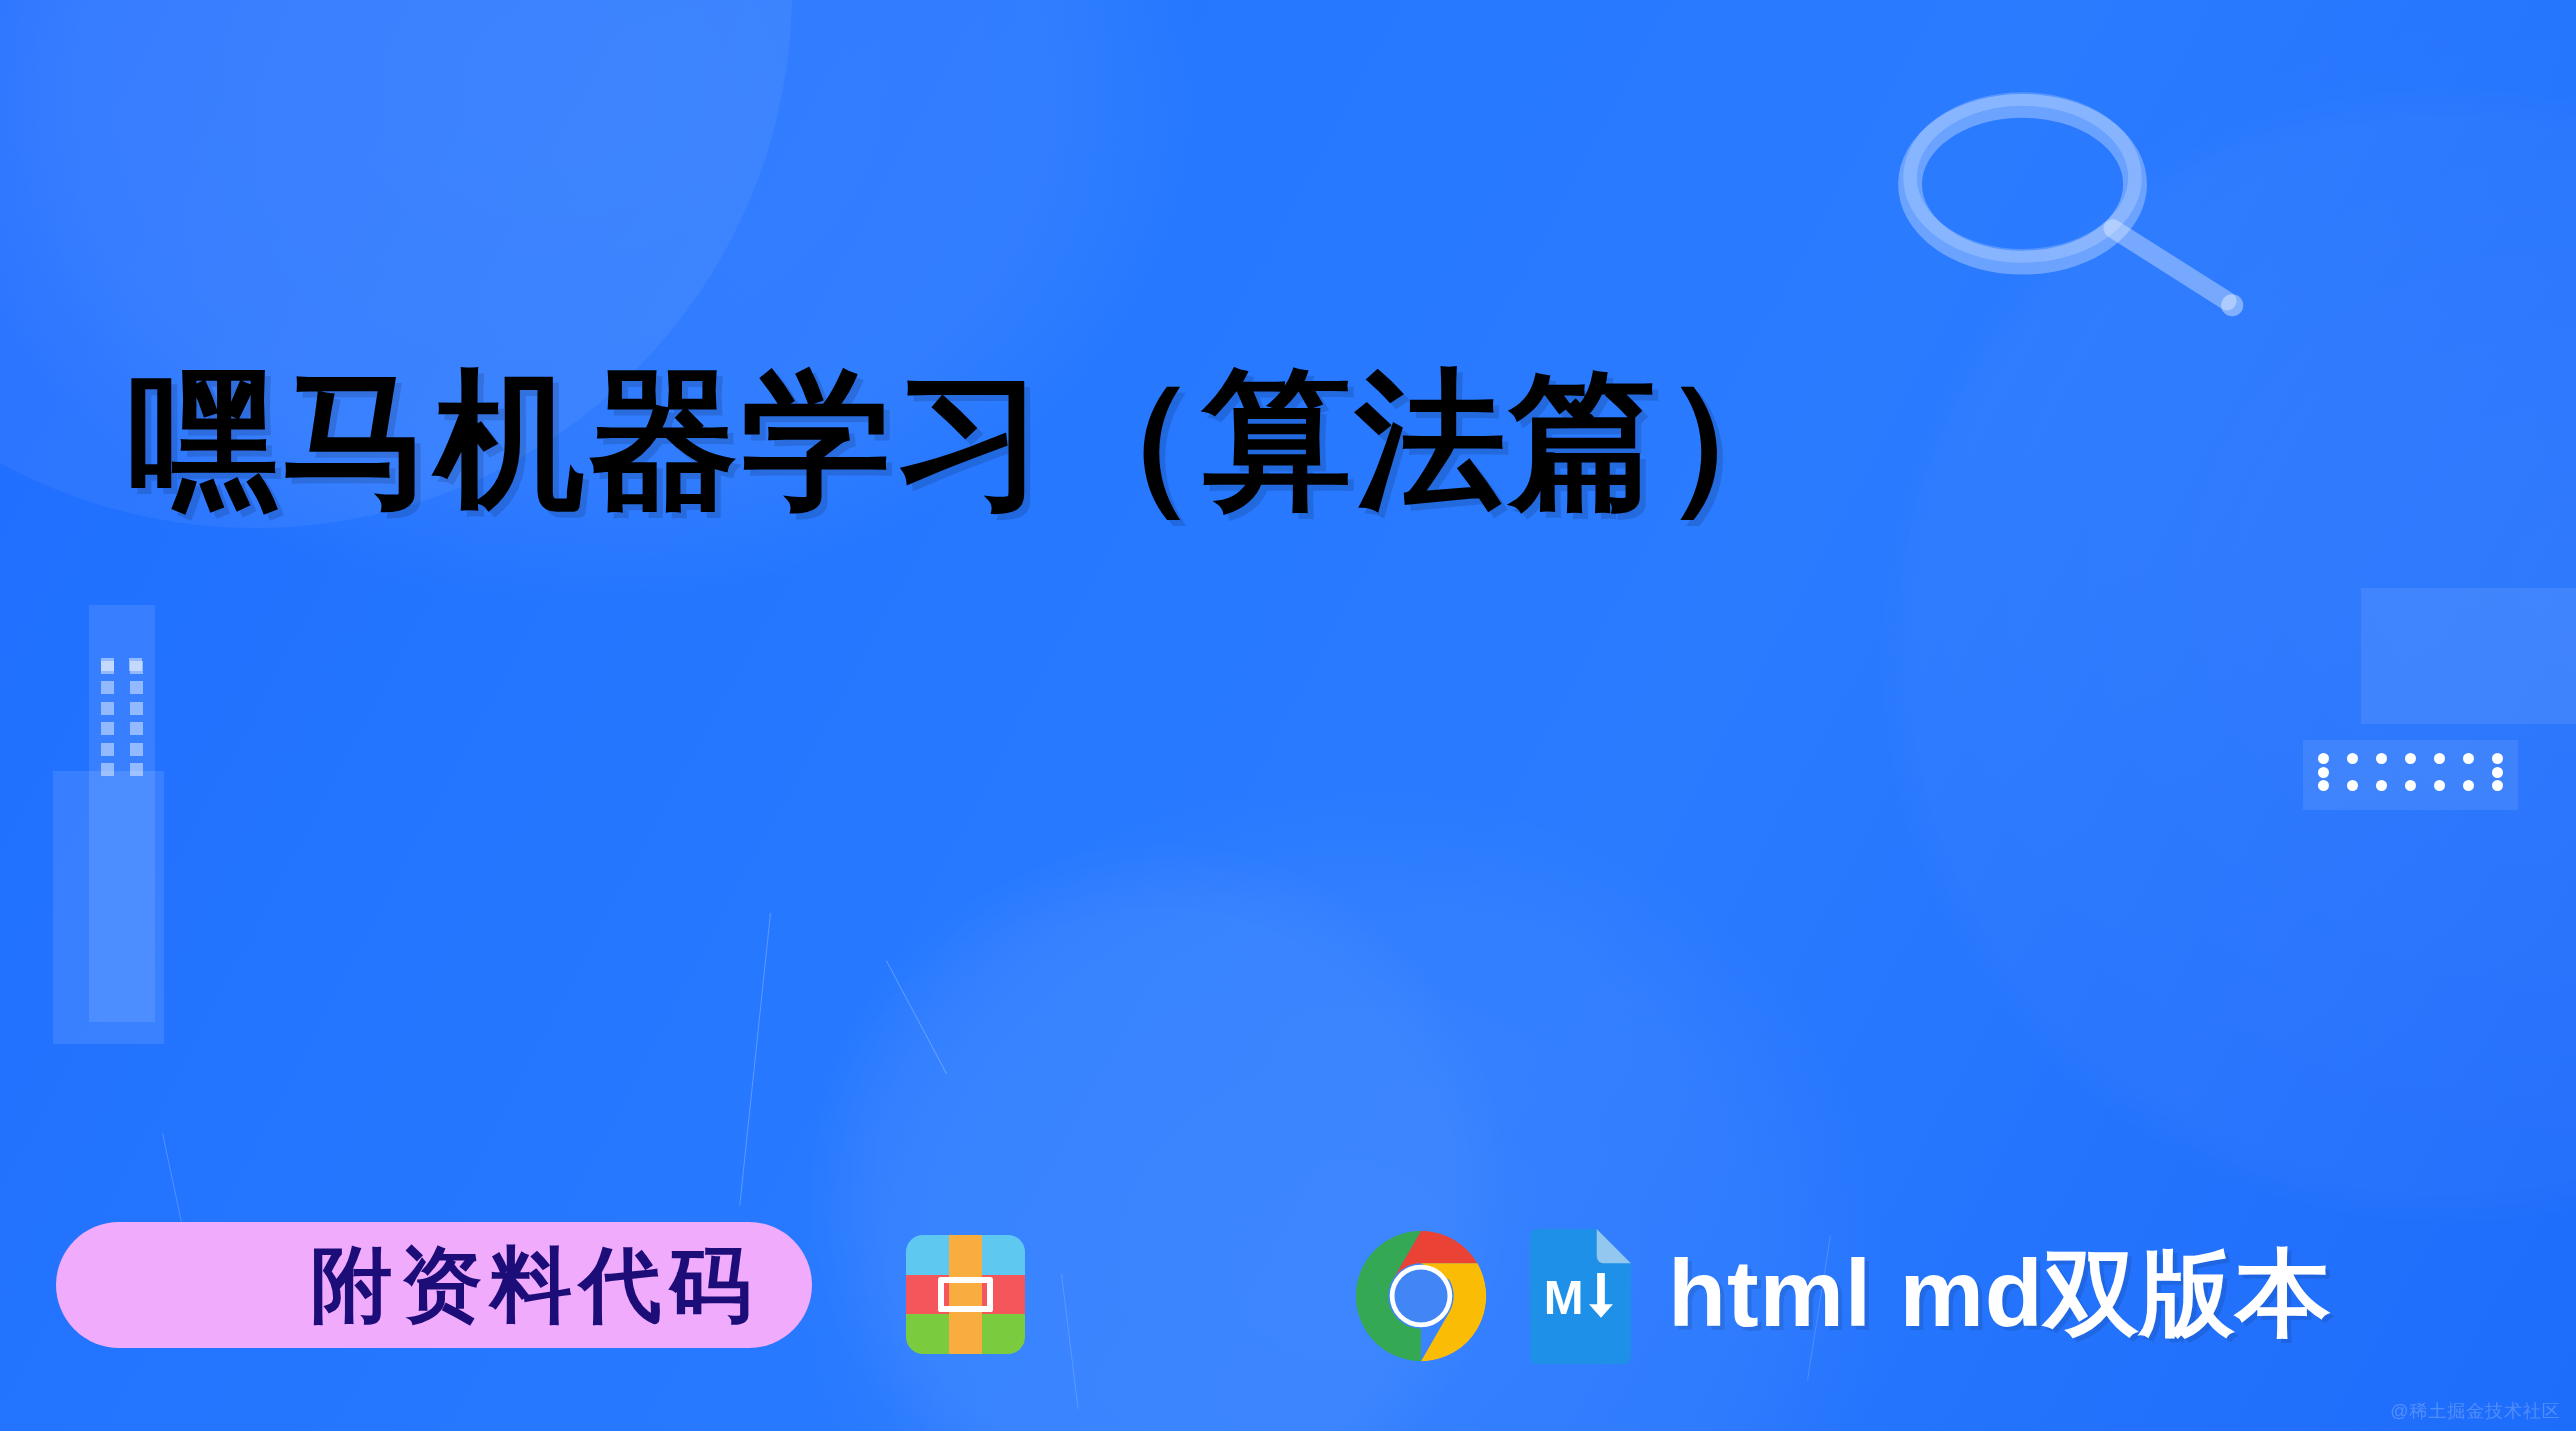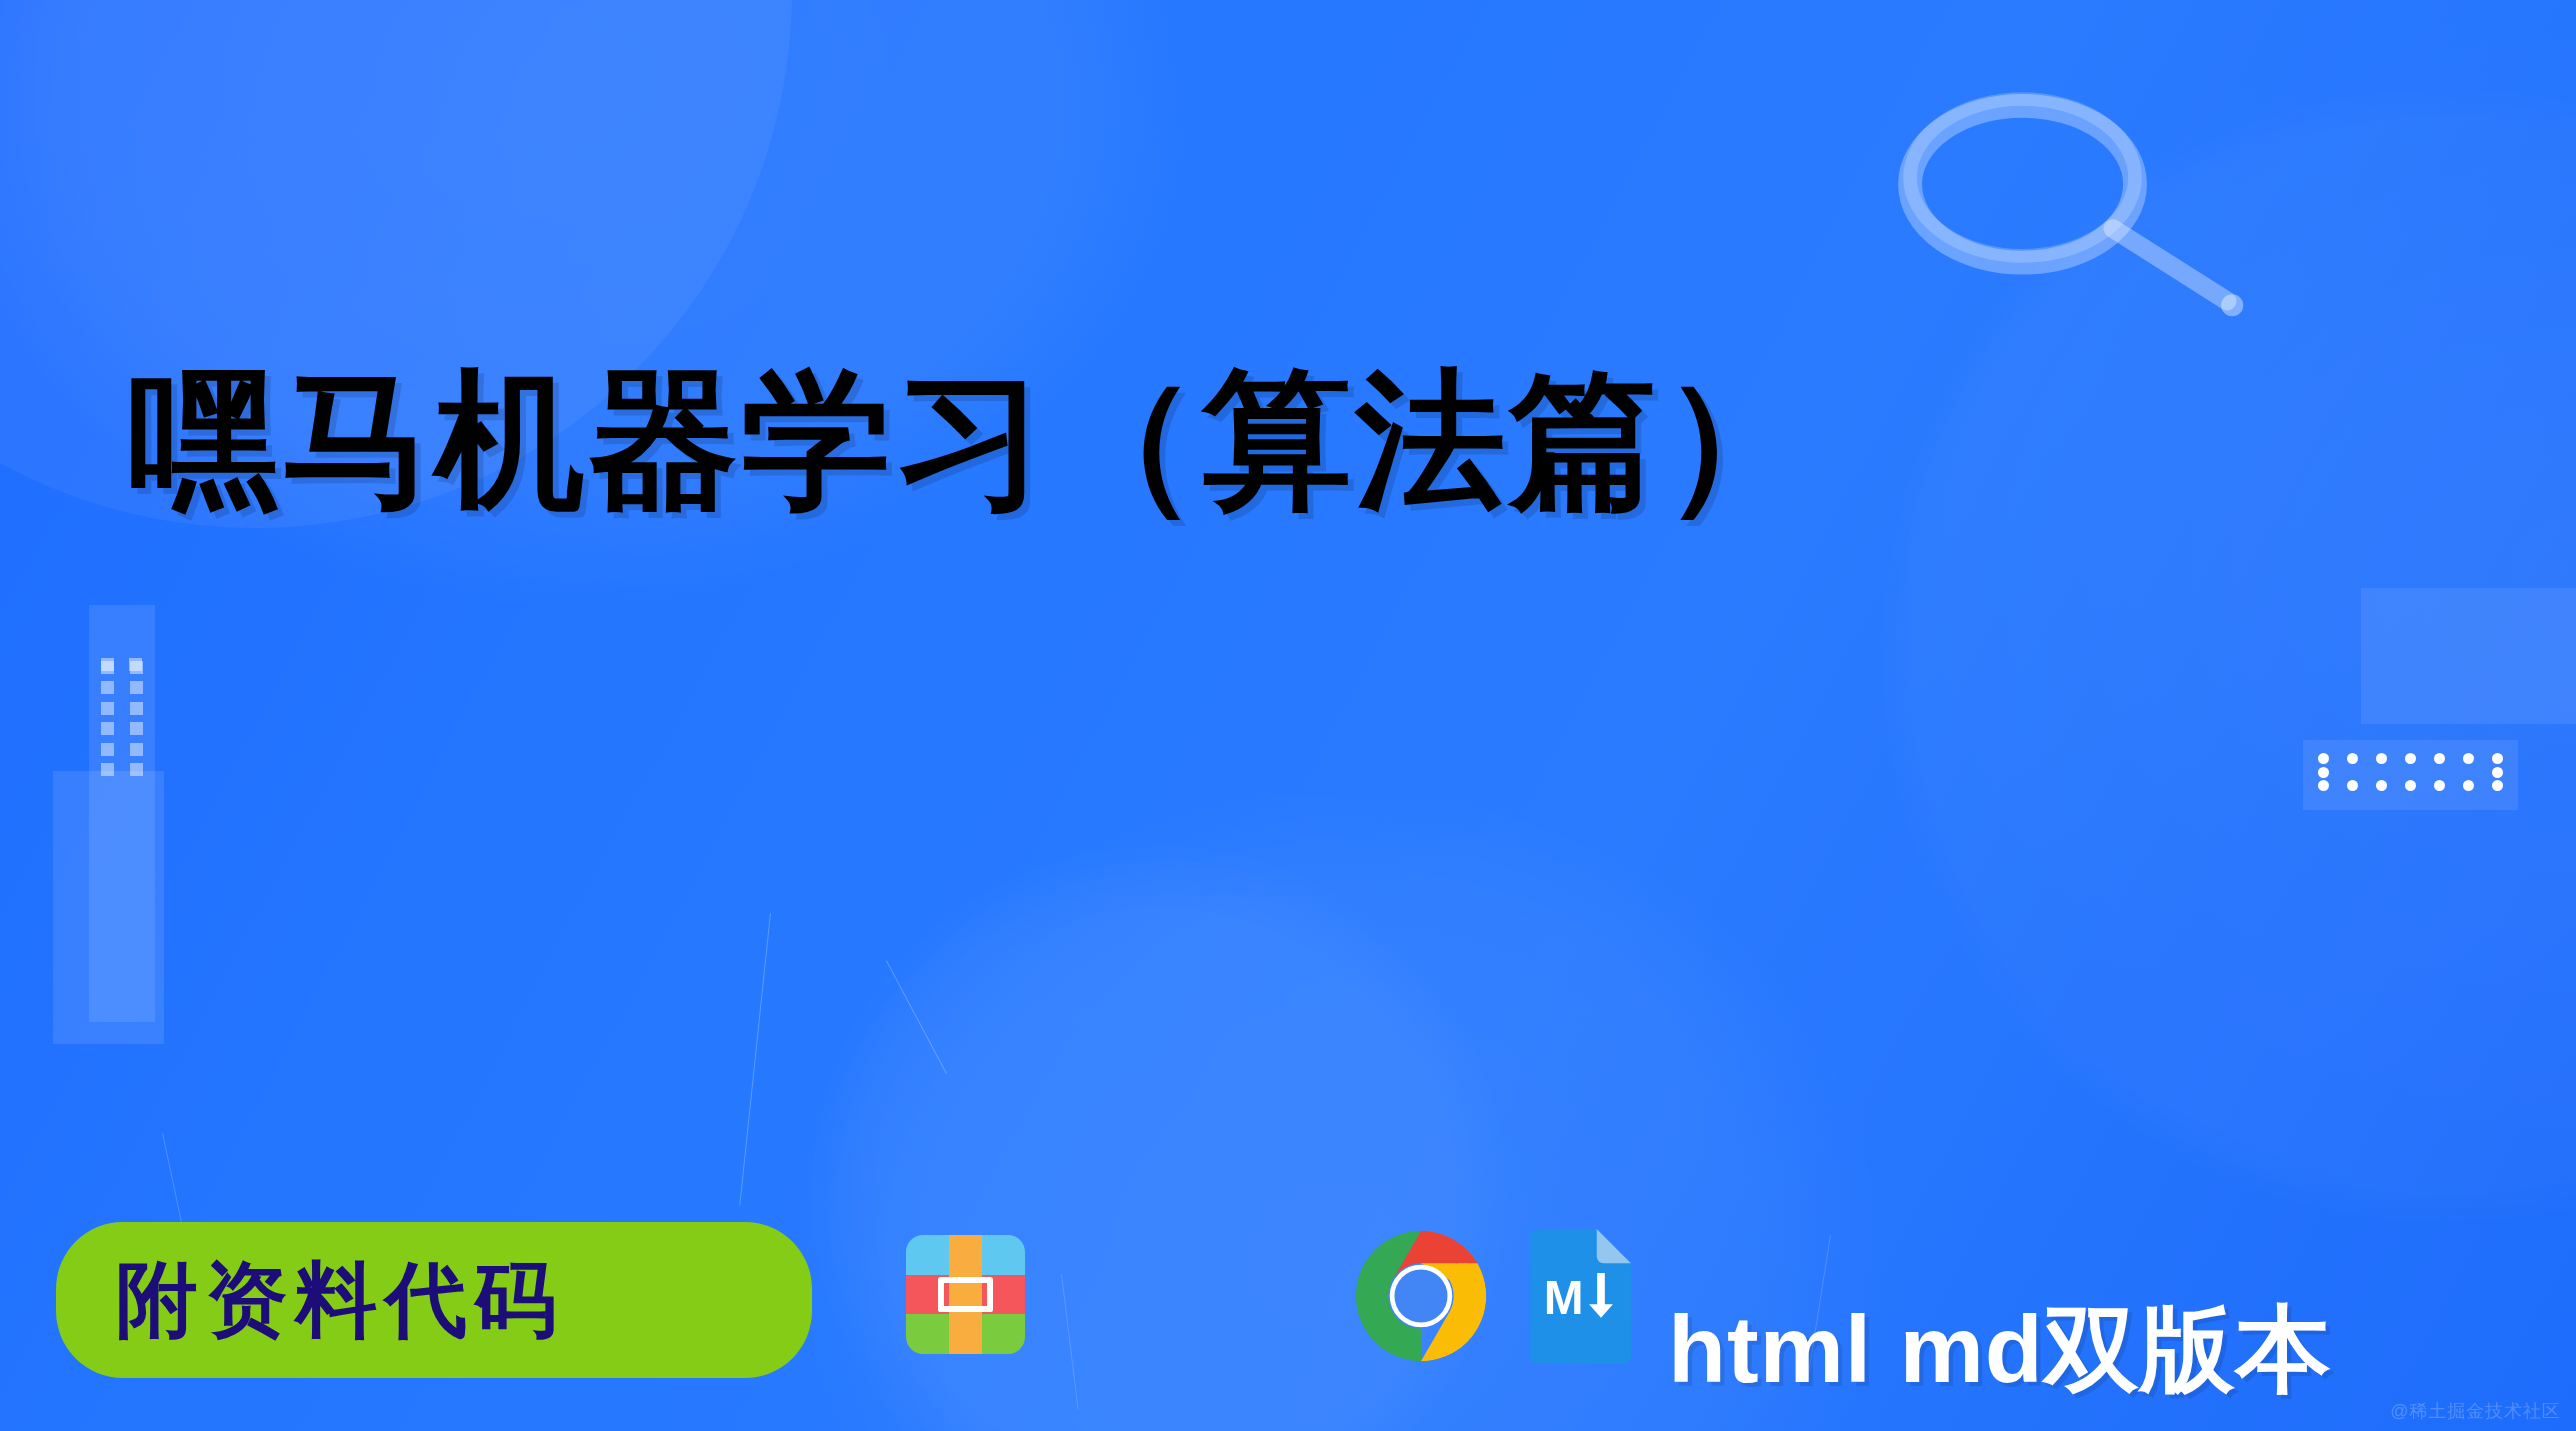--- a/index.html
+++ b/index.html
@@ -78,24 +78,24 @@
     text-shadow:6px 6px 0 rgba(0,0,0,0.13);
     white-space:pre-wrap;
   }
 
   
   #bottom-row{
     position:absolute; left:0; top:1213px; width:2576px; height:162px;
   }
   #badge{
     position:absolute; left:56px; top:8.5px;
-    height:156px; min-width:756px;
-    background:#84cc16;
+    height:126px; min-width:756px;
+    background:#f0abfc;
     border-radius:67px;
-    display:flex; align-items:center; justify-content:flex-start;
+    display:flex; align-items:center; justify-content:flex-end;
     padding:0 53px;
   }
   #badge-label{
     color:#1c0d78;
     font-size:82px;
     font-weight:700;
     letter-spacing:7.7px;
     line-height:1;
     padding-left:6.8px;
   }
@@ -117,21 +117,21 @@
   }
 
   
   #chrome-icon{ position:absolute; left:1353px; top:1228px; width:136px; height:136px; }
 
   
   #md-icon{ position:absolute; left:1525px; top:1229px; width:111px; height:135px; }
 
   
   #right-text{
-    position:absolute; left:1668px; top:1284px;
+    position:absolute; left:1668px; top:1228px;
     color:#ffffff;
     font-size:95px;
     font-weight:700;
     letter-spacing:0.9px;
     line-height:1.38;
     white-space:nowrap;
     text-shadow:4.3px 4.3px 0 rgba(0,0,0,0.10);
   }
 
   

